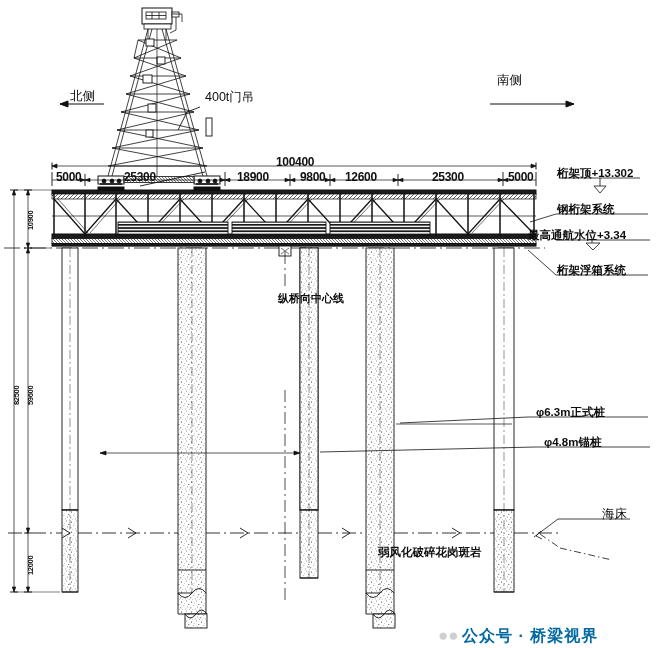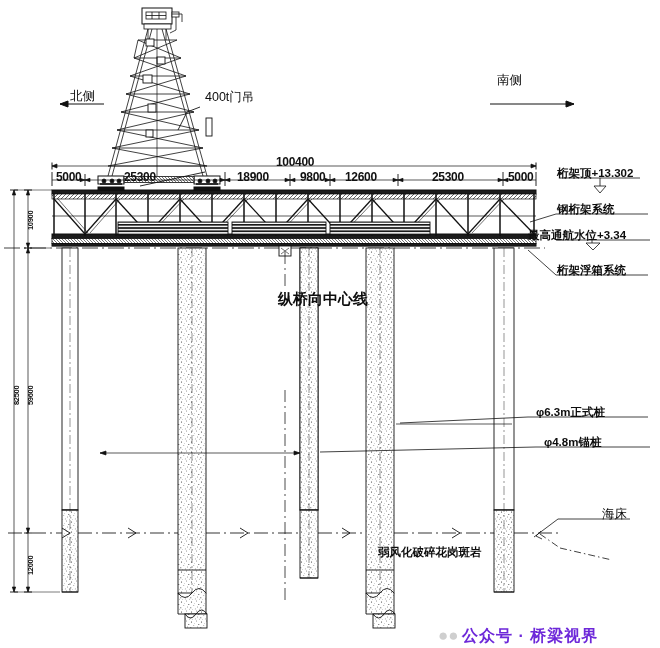--- a/index.html
+++ b/index.html
@@ -14,24 +14,24 @@
   .lbl{
     position:absolute;font-family:"Liberation Sans","DejaVu Sans",sans-serif;
     color:#0d0d0d;white-space:nowrap;letter-spacing:0px;
   }
   .cn{font-weight:700;}
   .dim{font-size:12px;font-weight:700;color:#111;letter-spacing:-0.3px;}
   .dimv{font-size:7.5px;font-weight:700;color:#111;letter-spacing:-0.3px;
         transform-origin:0 0;transform:rotate(-90deg);}
   .note{font-size:12.5px;font-weight:400;}
   .note-sm{font-size:11.5px;font-weight:700;}
-  .vtext{font-size:15px;font-weight:700;line-height:13.5px;text-align:center;width:35px;}
+  .vtext{font-size:11px;font-weight:700;line-height:13.5px;text-align:center;width:35px;}
   .wm{
     position:absolute;left:462px;top:626px;font-size:16px;font-weight:700;
-    color:#6d28d9;letter-spacing:1px;
+    color:#0369a1;letter-spacing:1px;
   }
   .wm-ico{
     position:absolute;left:438px;top:628px;width:20px;height:16px;
     color:#cfcfcf;font-size:17px;line-height:16px;
   }
 </style>
 </head>
 <body>
 
 <div id="stage">

